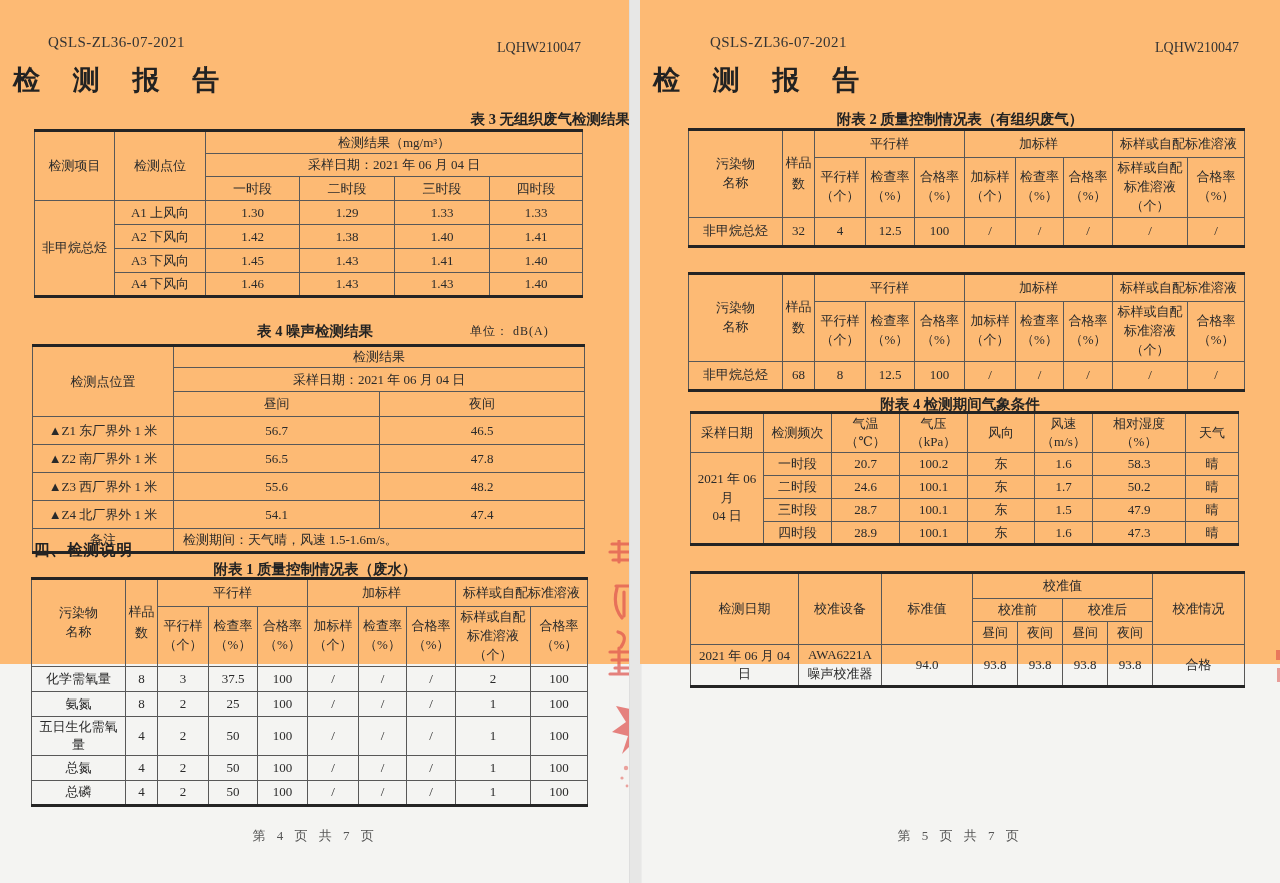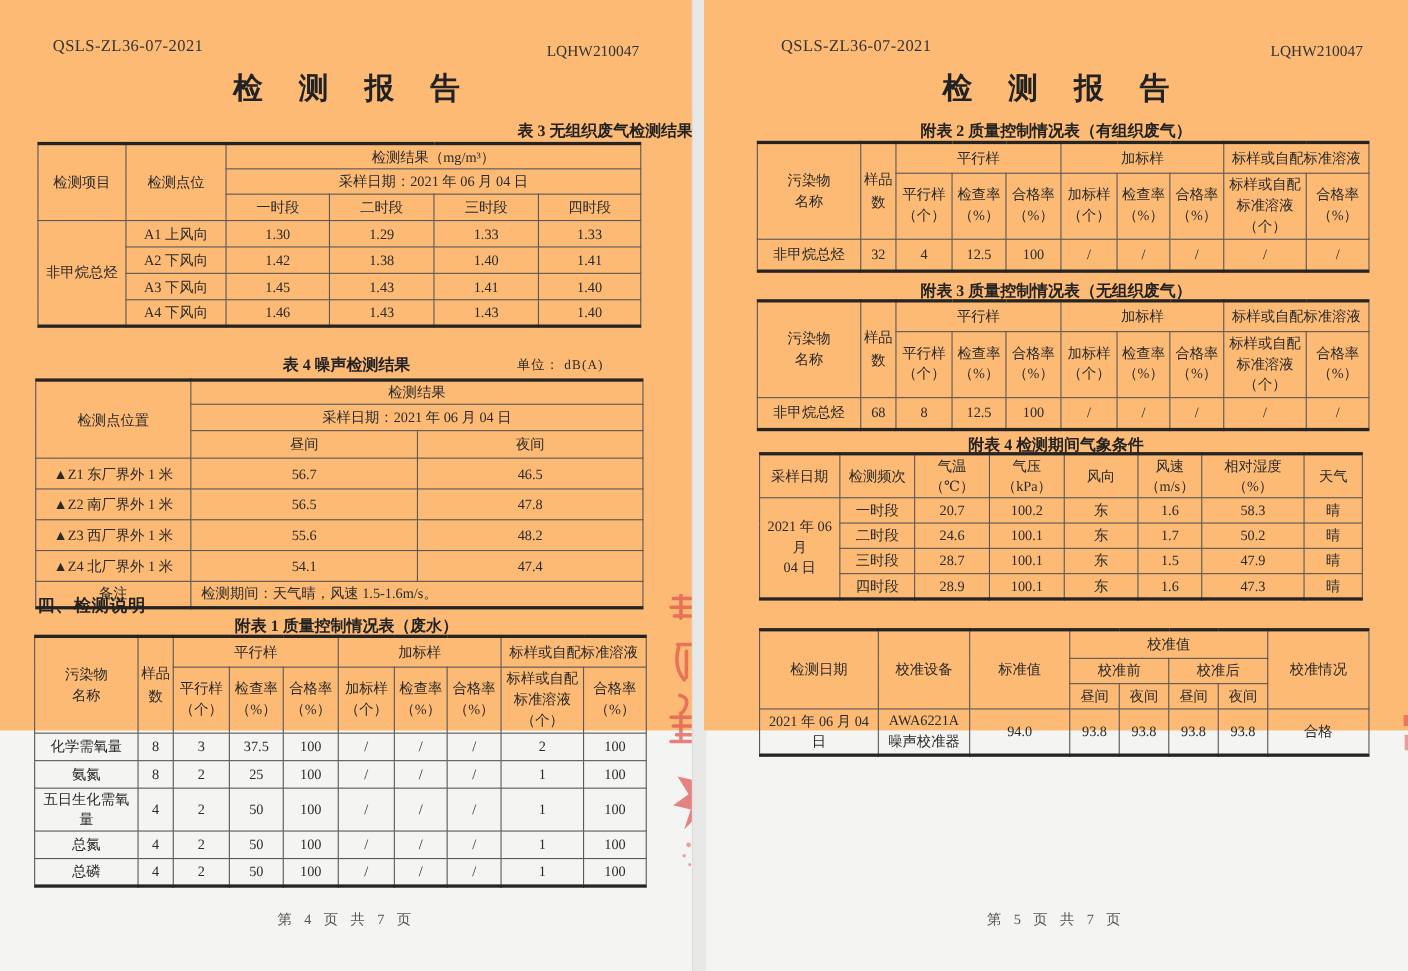--- a/index.html
+++ b/index.html
@@ -8,21 +8,21 @@
     font-family:"Liberation Serif","DejaVu Serif",serif;color:#2b2b2b;
     overflow:hidden;
   }
   .page{position:absolute;top:0;height:664px;background:#fdba74;}
   #page-left{left:0;width:630px;}
   #page-right{left:640px;width:640px;}
   #divider{position:absolute;top:0;left:629px;width:11px;height:883px;background:#e7e7e6;border-left:1px solid #dedede;border-right:1px solid #ececeb;}
   .abs{position:absolute;}
   .doc-code{font-size:15px;letter-spacing:.4px;color:#333;}
   .report-no{font-size:14px;color:#333;}
-  .big-title{width:100%;text-align:center;font-size:27px;font-weight:600;letter-spacing:13px;color:#222;text-indent:13px;}
+  .big-title{width:100%;font-size:27px;font-weight:600;letter-spacing:13px;color:#222;text-indent:13px;}
   .tbl-title{width:100%;text-align:center;font-size:14.5px;font-weight:700;color:#222;}
   .unit-label{position:absolute;font-size:12px;font-weight:400;color:#2b2b2b;letter-spacing:1px;}
   .section-heading{font-size:15.5px;font-weight:700;color:#222;letter-spacing:1px;}
   table.sheet{border-collapse:collapse;table-layout:fixed;font-size:13px;color:#2a2a2a;
     border-top:3px solid #242424;border-bottom:3px solid #242424;}
   table.sheet td{border:1px solid #585858;text-align:center;vertical-align:middle;padding:1px 2px;overflow:hidden;}
   .pre{white-space:pre-line;line-height:1.45;}
   .stack{word-break:break-all;line-height:1.6;padding:2px 9px;}
   .left-text{text-align:left !important;padding-left:9px !important;}
   .footer{width:100%;text-align:center;font-size:13px;color:#555;letter-spacing:4px;}
@@ -324,21 +324,20 @@
       <td>100</td>
       <td>/</td>
       <td>/</td>
       <td>/</td>
       <td>/</td>
       <td>/</td>
     </tr>
   </tbody>
     </table>
 
-  <div class="abs tbl-title" style="top:255px;left:0;">附表 3  质量控制情况表（无组织废气）</div>
   <table class="sheet abs" style="left:48px;top:272px;width:556px;">
     <colgroup>
         <col style="width:94px">
         <col style="width:32px">
         <col style="width:51px">
         <col style="width:49px">
         <col style="width:50px">
         <col style="width:51px">
         <col style="width:48px">
         <col style="width:49px">

